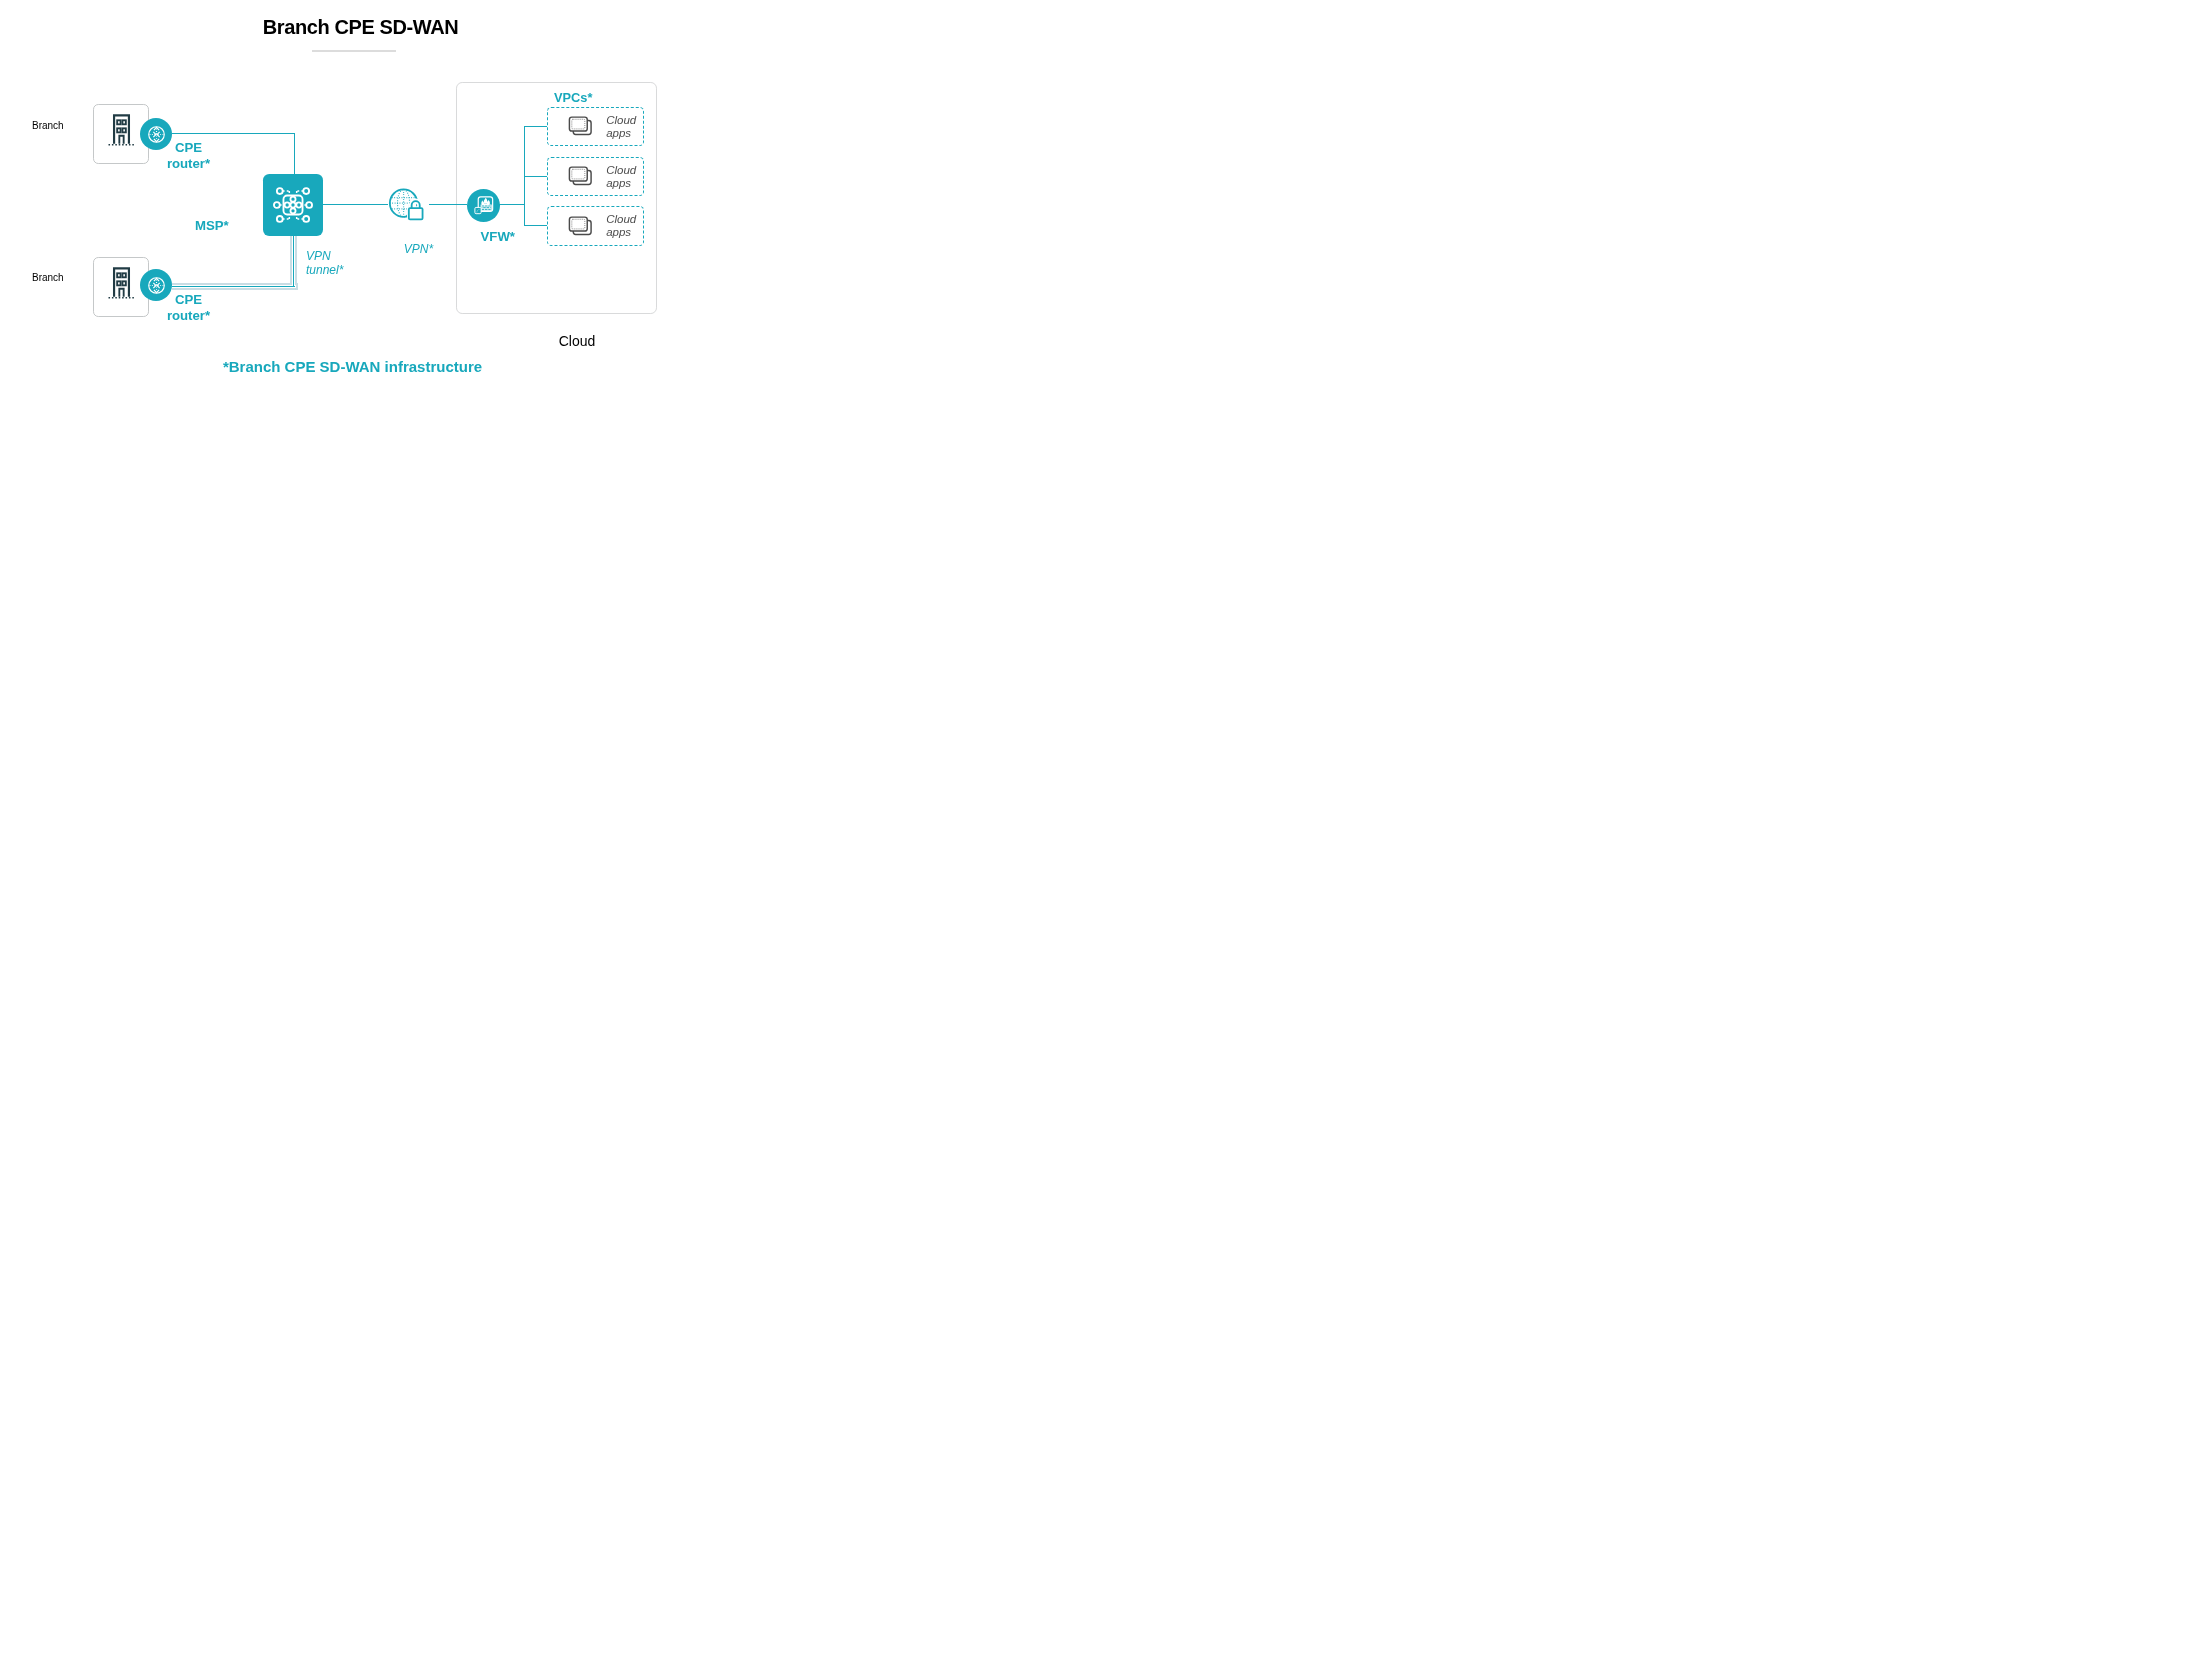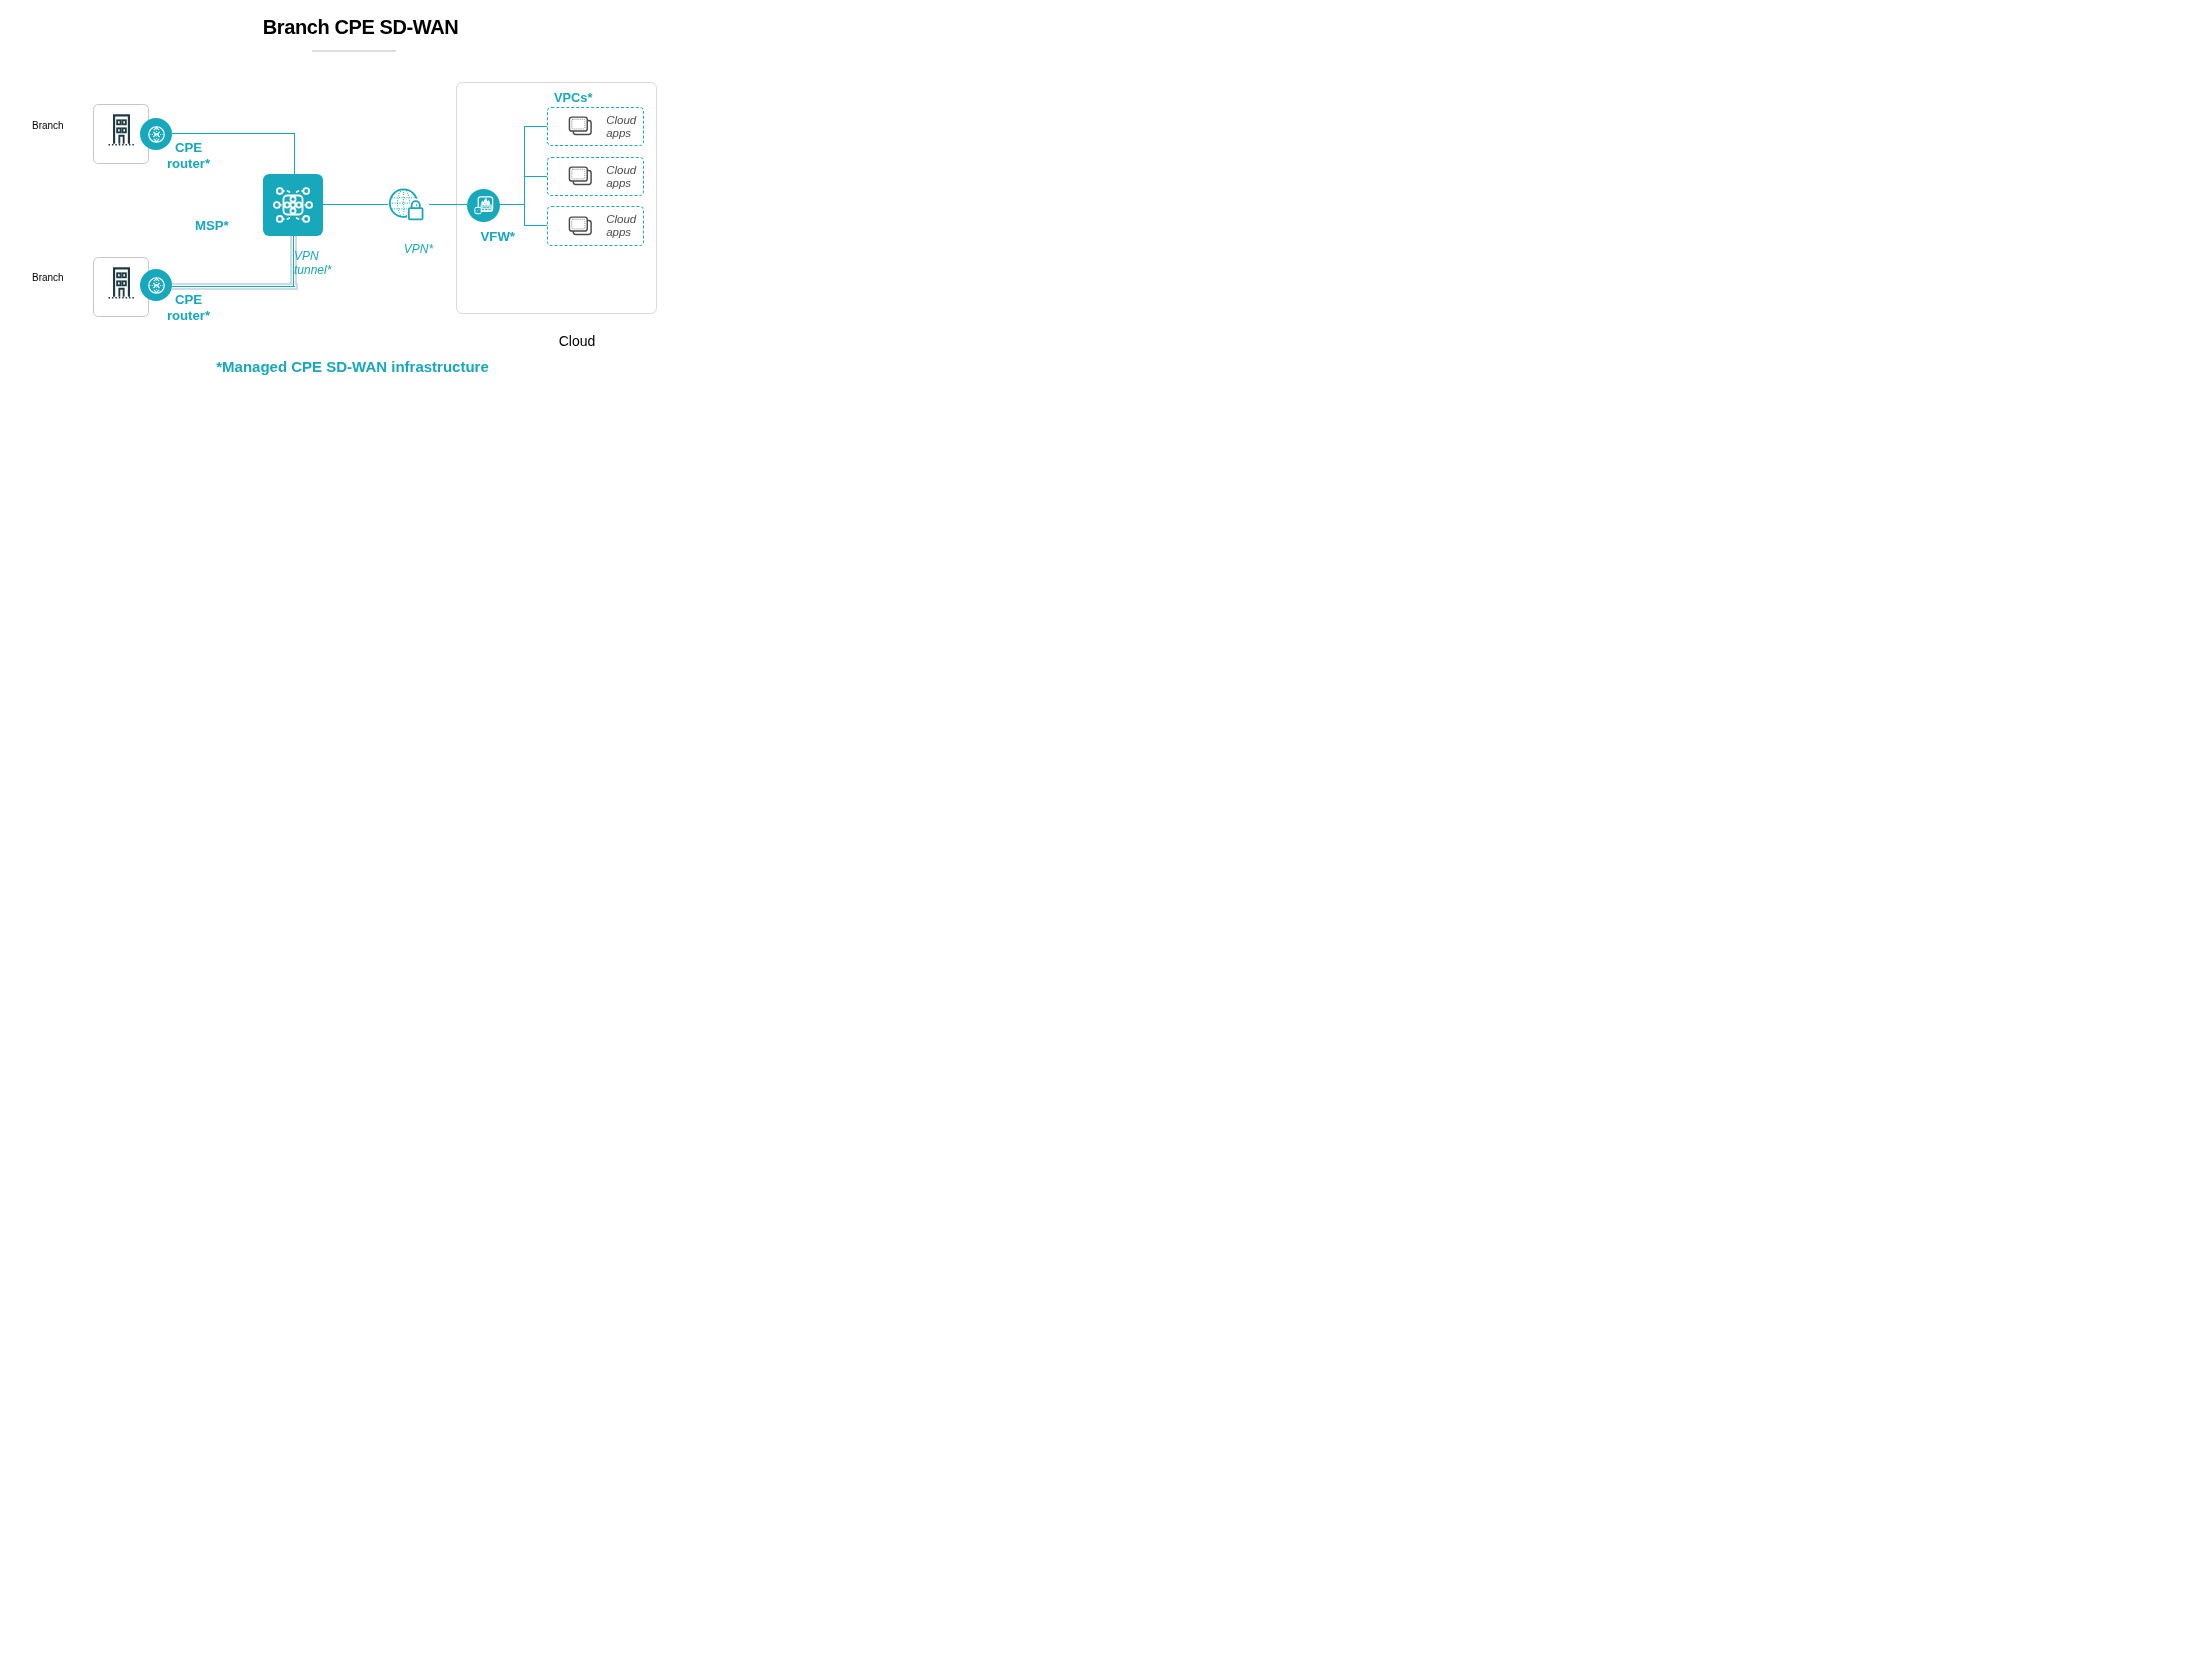--- a/index.html
+++ b/index.html
@@ -142,21 +142,21 @@
       <path d="M32,22 H50 M50,22 V32" stroke-width="4" stroke-dasharray="5,6"></path>
       <path d="M88,22 H70 M70,22 V32" stroke-width="4" stroke-dasharray="5,6"></path>
       <path d="M24,60 H32" stroke-width="4" stroke-dasharray="5,6"></path>
       <path d="M96,60 H88" stroke-width="4" stroke-dasharray="5,6"></path>
       <path d="M32,98 H50 M50,98 V88" stroke-width="4" stroke-dasharray="5,6"></path>
       <path d="M88,98 H70 M70,98 V88" stroke-width="4" stroke-dasharray="5,6"></path>
     </svg>
   </div>
   <div class="abs msplabel teal-bold">MSP*</div>
 
-  <div class="abs ital" style="left:294px;top:250px;font-size:12px;line-height:13.7px">
+  <div class="abs ital" style="left:306px;top:250px;font-size:12px;line-height:13.7px">
     <div>VPN</div>
     <div>tunnel*</div>
   </div>
 
   <div class="abs" style="left:385px;top:183px">
     <svg width="42" height="42" viewBox="0 0 104 104" fill="none">
       <circle cx="46" cy="50" r="34" stroke="var(--accent)" stroke-width="4.5"></circle>
       <ellipse cx="46" cy="50" rx="15" ry="34" stroke="var(--accent)" stroke-width="3" stroke-dasharray="2,4"></ellipse>
       <path d="M46,16 V84" stroke="var(--accent)" stroke-width="3" stroke-dasharray="2,4"></path>
       <path d="M17,36 H75 M12,50 H80 M17,64 H75" stroke="var(--accent)" stroke-width="3" stroke-dasharray="2,4"></path>
@@ -215,16 +215,16 @@
       <rect x="20" y="13" width="54" height="40" rx="4" stroke="var(--appsicon)" stroke-width="3.5" stroke-dasharray="3,5"></rect>
     </svg>
     <div class="appstxt">
       <div>Cloud</div>
       <div>apps</div>
     </div>
   </div>
 
   <div class="abs" style="left:533px;top:333px;width:88px;text-align:center;font-size:14px;color:#000">Cloud</div>
 
-  <div class="abs caption">*Managed CPE SD-WAN infrastructure</div>
+  <div class="abs caption">*Branch CPE SD-WAN infrastructure</div>
 
 </div>
 
 
 </body></html>

